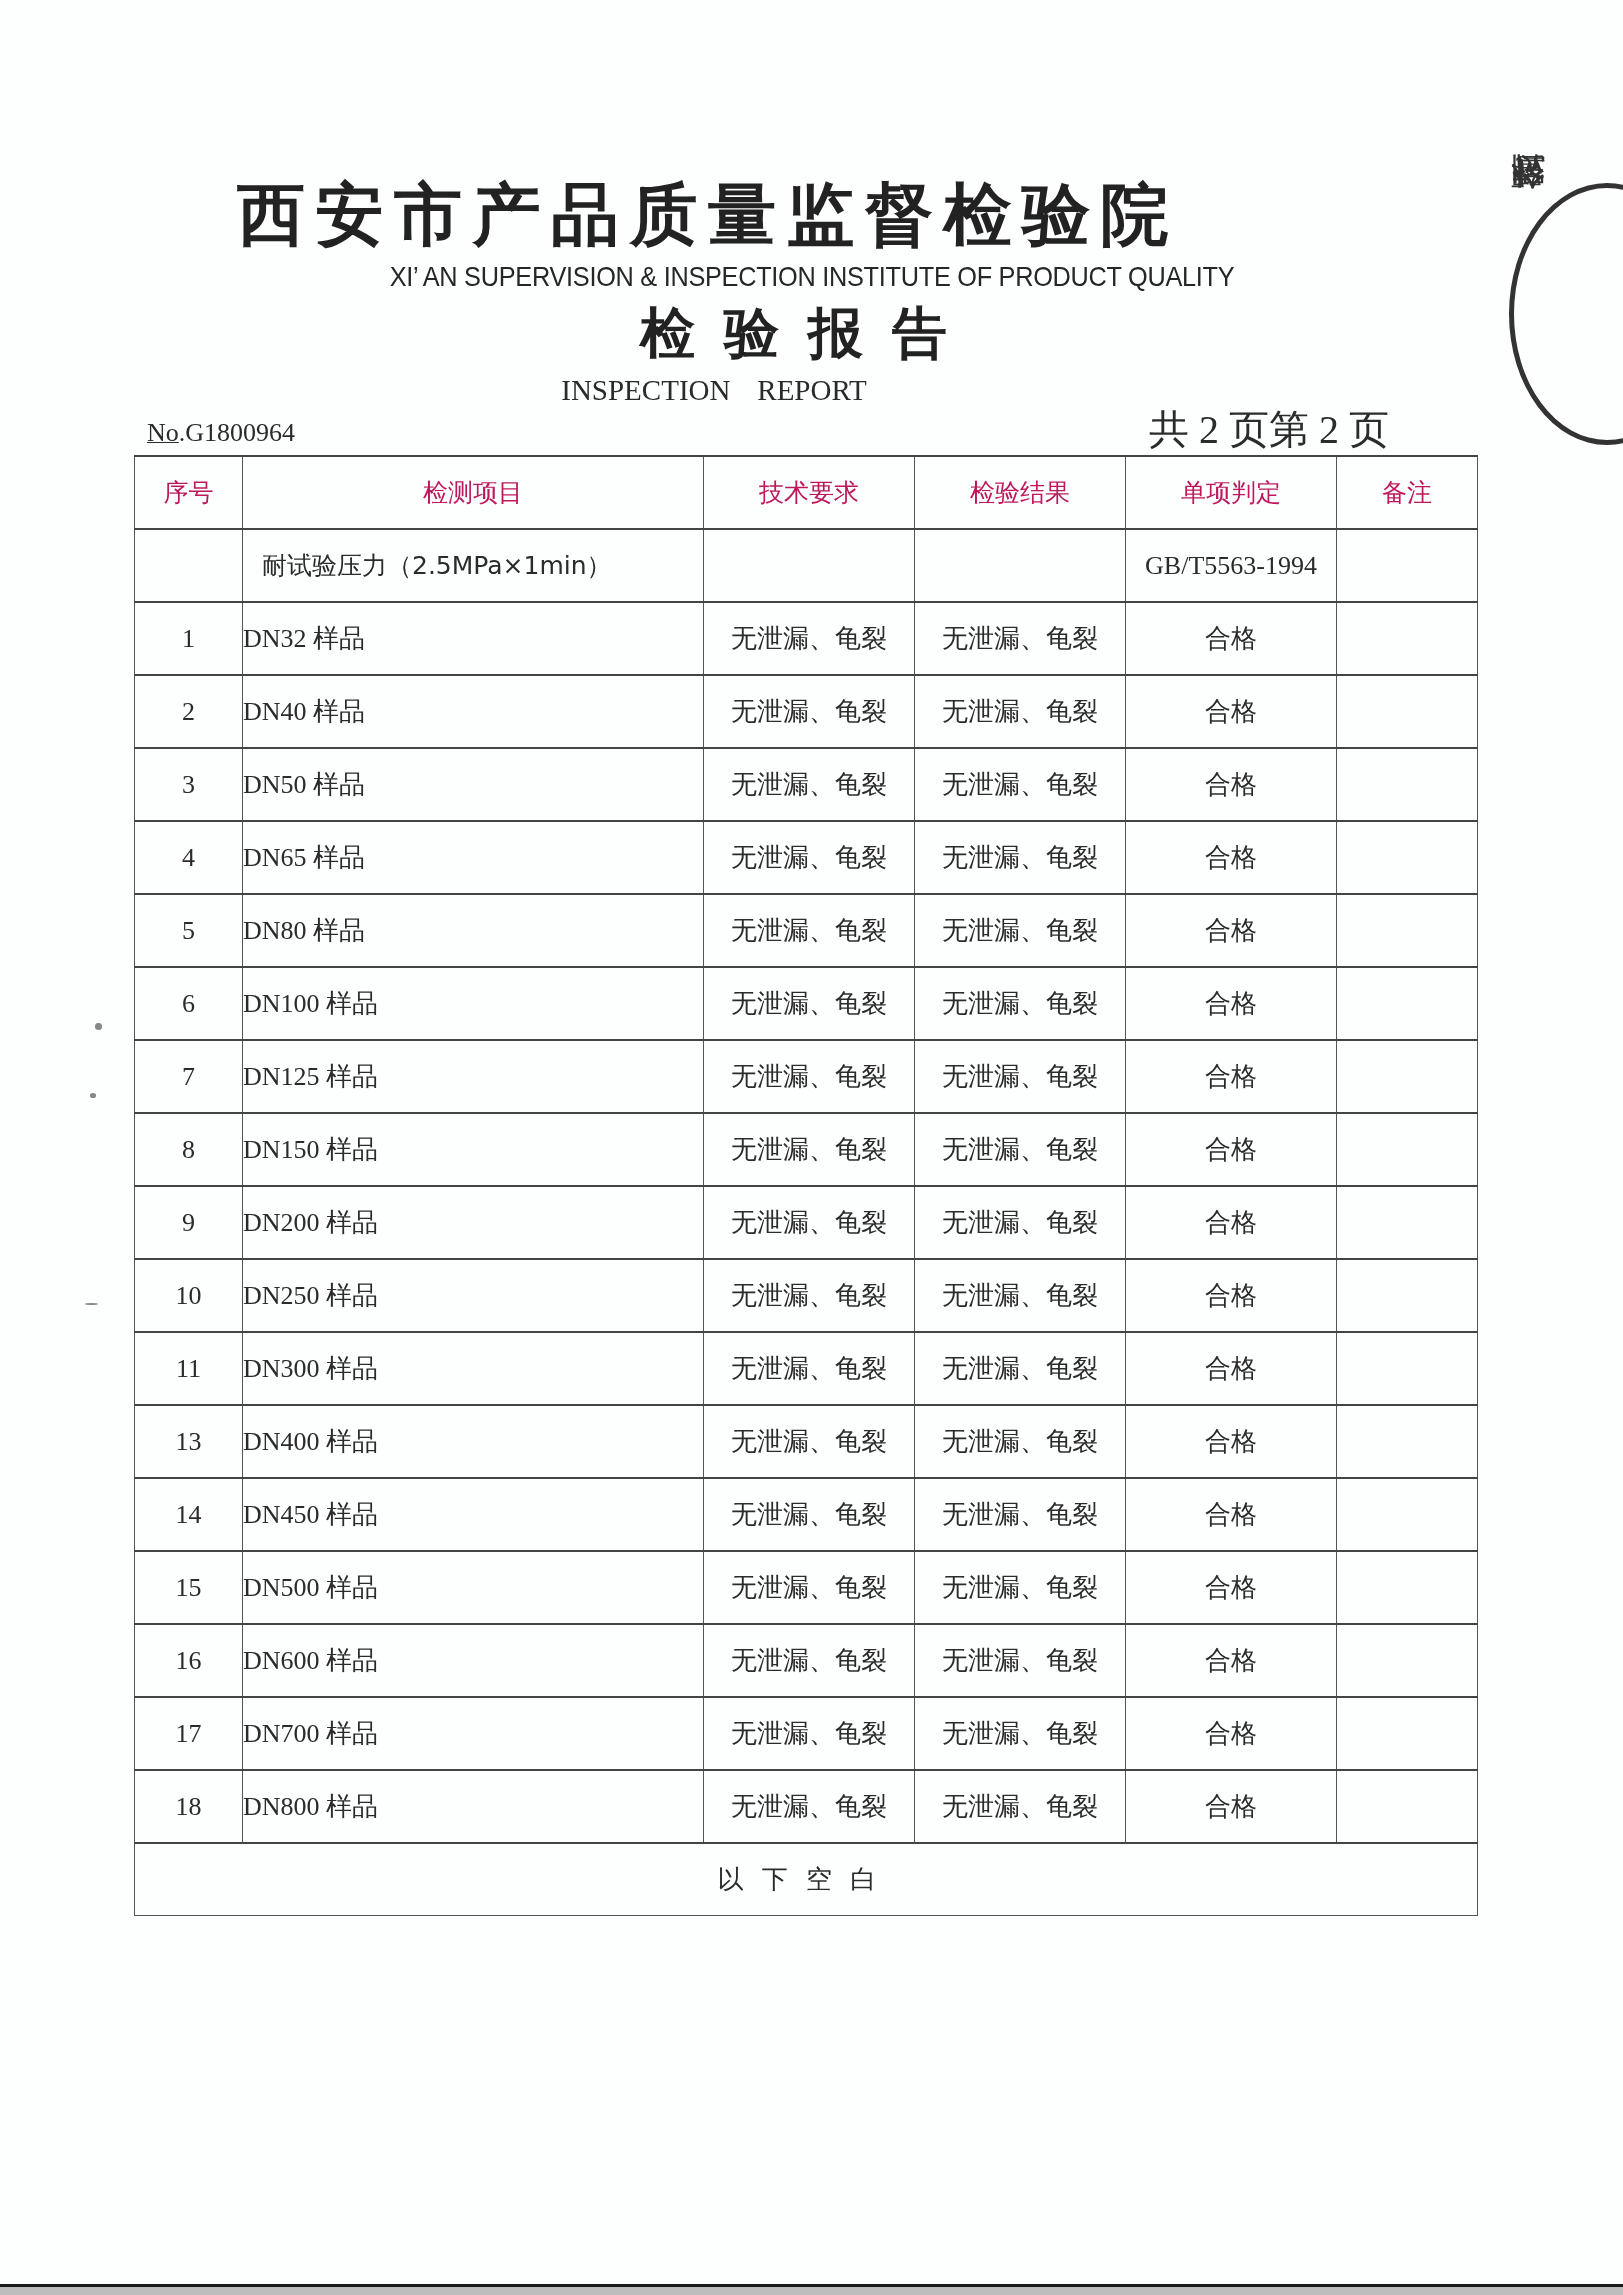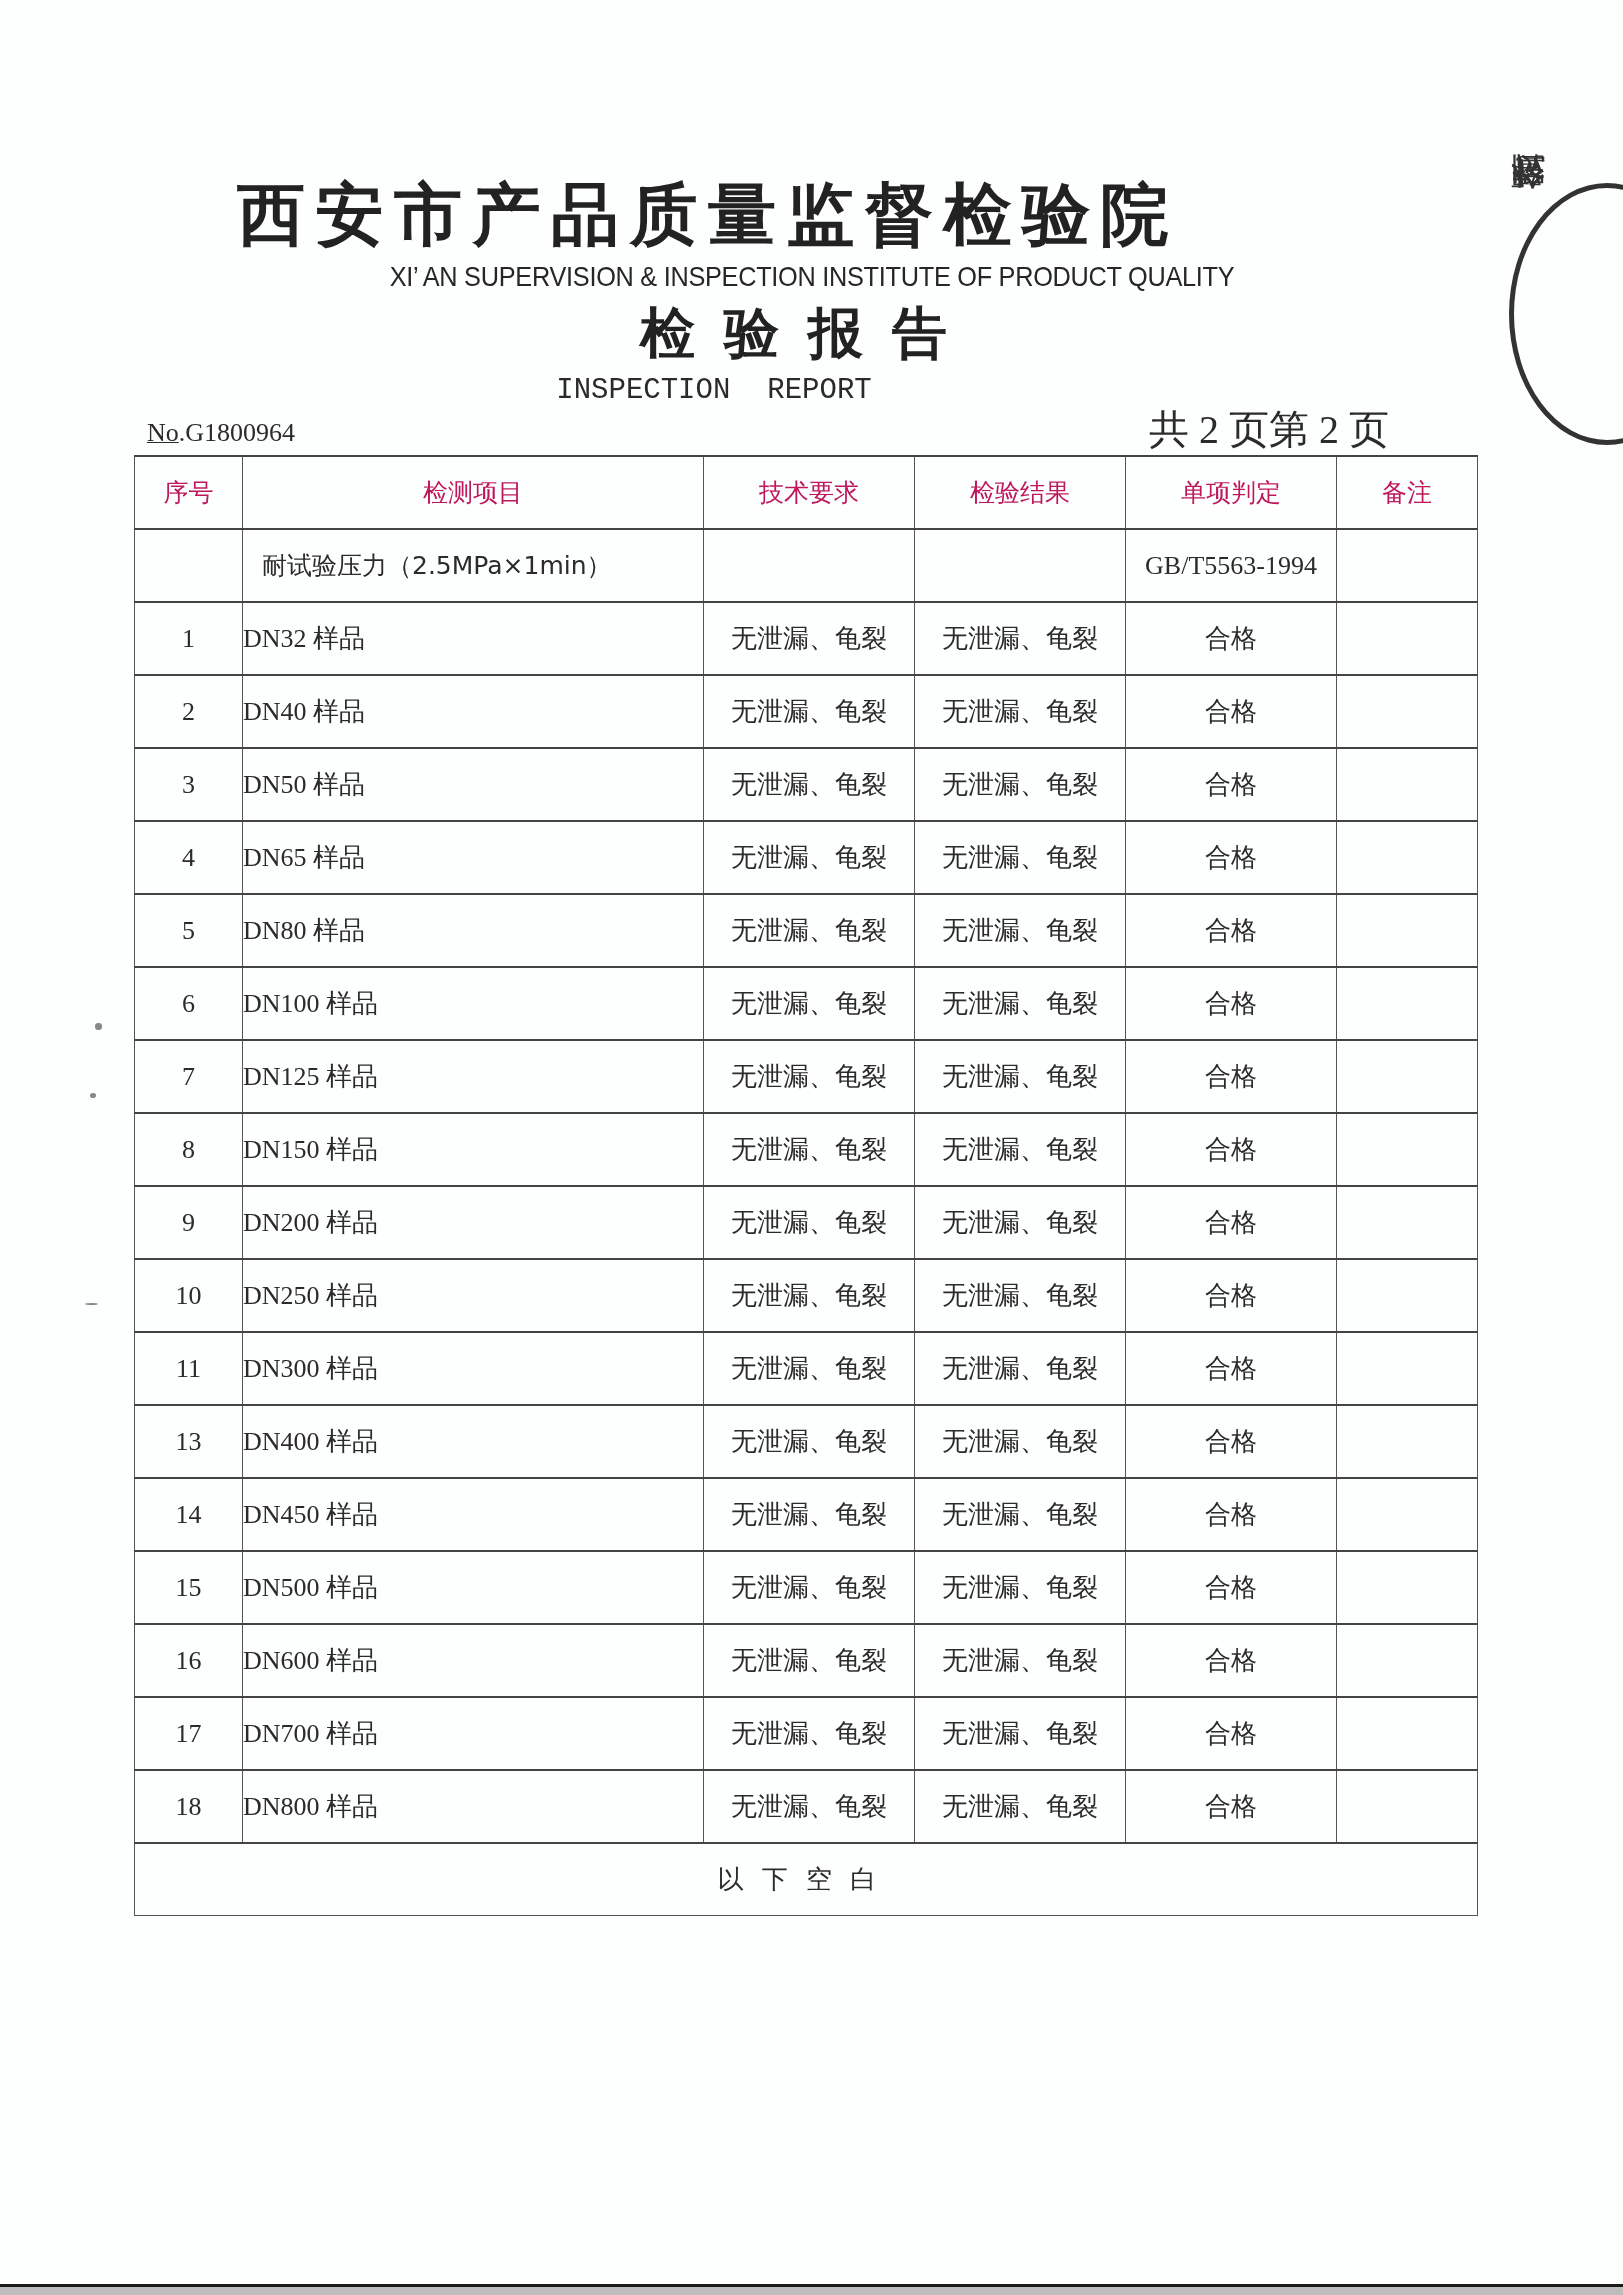--- a/index.html
+++ b/index.html
@@ -19,21 +19,21 @@
     font-family: "Liberation Sans", sans-serif; font-size: 27.5px; color: #262626;
     letter-spacing: -0.3px; transform: scaleX(0.92); line-height: 33px;
   }
   .title-report-cn {
     left: 0; width: 1587px; top: 301px; text-align: center;
     font-family: "DejaVu Sans", sans-serif; font-weight: bold; font-size: 55px;
     letter-spacing: 29px; color: #222; line-height: 65px; padding-left: 29px; box-sizing: border-box;
   }
   .title-report-en {
     left: 0; width: 1428px; top: 373px; text-align: center;
-    font-family: Liberation Mono, monospace; font-size: 29px; color: #2a2a2a;
+    font-family: Liberation Serif, serif; font-size: 29px; color: #2a2a2a;
     word-spacing: 19.6px; line-height: 35px;
   }
   .report-no {
     left: 147px; top: 414px; font-family: Liberation Serif, serif; font-size: 26px; line-height: 37px;
   }
   .report-no .no-prefix { text-decoration: underline; text-decoration-thickness: 1.3px; }
   .page-info {
     left: 1149px; top: 411px; font-family: "Liberation Serif", "DejaVu Serif", serif;
     font-size: 40px; line-height: 37px;
   }

